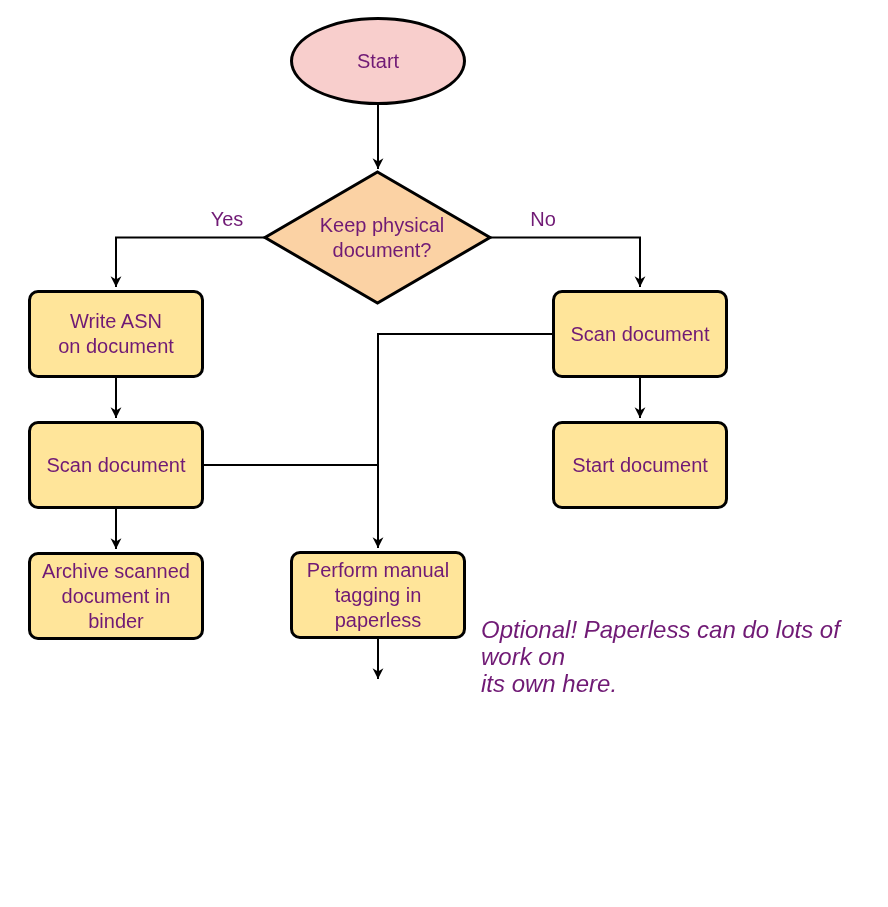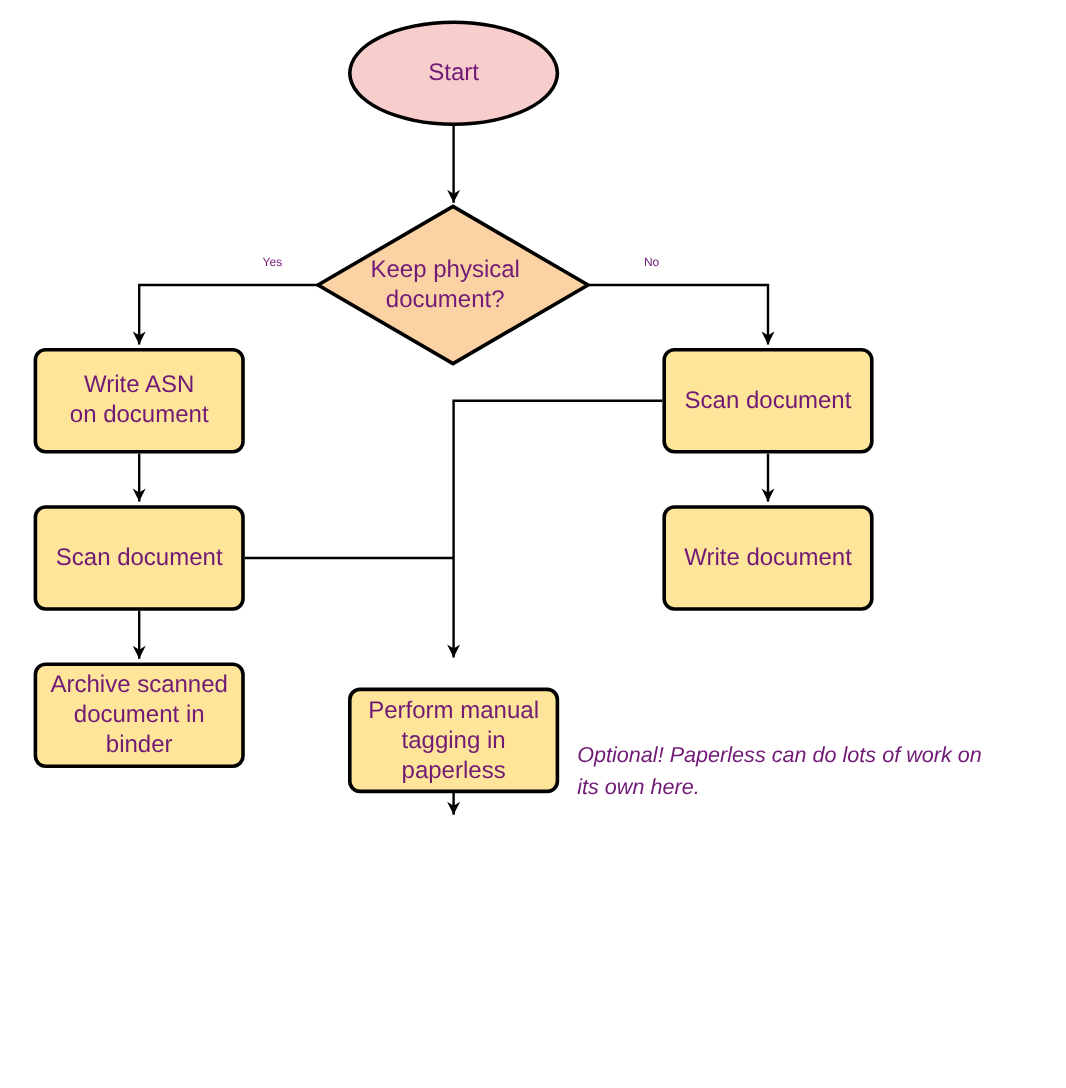--- a/index.html
+++ b/index.html
@@ -52,50 +52,50 @@
     display: flex;
     align-items: center;
     justify-content: center;
     text-align: center;
     font-size: 20px;
     line-height: 25px;
     white-space: pre-line;
   }
   .edge-label {
     position: absolute;
-    font-size: 10px;
+    font-size: 20px;
     line-height: 19px;
     text-align: center;
   }
   .note {
     position: absolute;
     left: 481px;
     top: 589px;
     width: 404px;
-    font-size: 18px;
+    font-size: 24px;
     font-style: italic;
     line-height: 27px;
     white-space: pre-line;
   }
   .page-divider {
     position: absolute;
     left: 0;
     top: 901px;
     width: 888px;
     height: 1px;
     background: #ededed;
   }
   #node-start        { left: 290px; top: 17px;  width: 176px; height: 88px; }
-  #decision-label    { left: 283px; top: 172px; width: 176px; height: 131px; }
+  #decision-label    { left: 294px; top: 172px; width: 176px; height: 131px; }
   #node-write-asn    { left: 28px;  top: 290px; width: 176px; height: 88px; }
   #node-scan-left    { left: 28px;  top: 421px; width: 176px; height: 88px; }
   #node-archive      { left: 28px;  top: 552px; width: 176px; height: 88px; }
   #node-scan-right   { left: 552px; top: 290px; width: 176px; height: 88px; }
   #node-trash        { left: 552px; top: 421px; width: 176px; height: 88px; }
-  #node-tagging      { left: 290px; top: 573px; width: 176px; height: 88px; text-align: center; }
+  #node-tagging      { left: 290px; top: 551px; width: 176px; height: 88px; text-align: center; }
   #node-remove-inbox { left: 290px; top: 682px; width: 176px; height: 88px; }
   #node-end          { left: 290px; top: 812px; width: 176px; height: 88px; }
   #label-yes { left: 202px; top: 210px; width: 50px; }
   #label-no  { left: 521px; top: 210px; width: 44px; }
 </style>
 </head>
 <body>
 
 <div class="canvas">
 
@@ -149,21 +149,21 @@
     <span>Archive scanned
 document in
 binder</span>
   </div>
 
   <div class="node process" id="node-scan-right">
     <span>Scan document</span>
   </div>
 
   <div class="node process" id="node-trash">
-    <span>Write document</span>
+    <span>Start document</span>
   </div>
 
   <div class="node process" id="node-tagging">
     <span>Perform manual
 tagging in
 paperless</span>
   </div>
 
   <div class="note">
     <span>Optional! Paperless can do lots of work on

